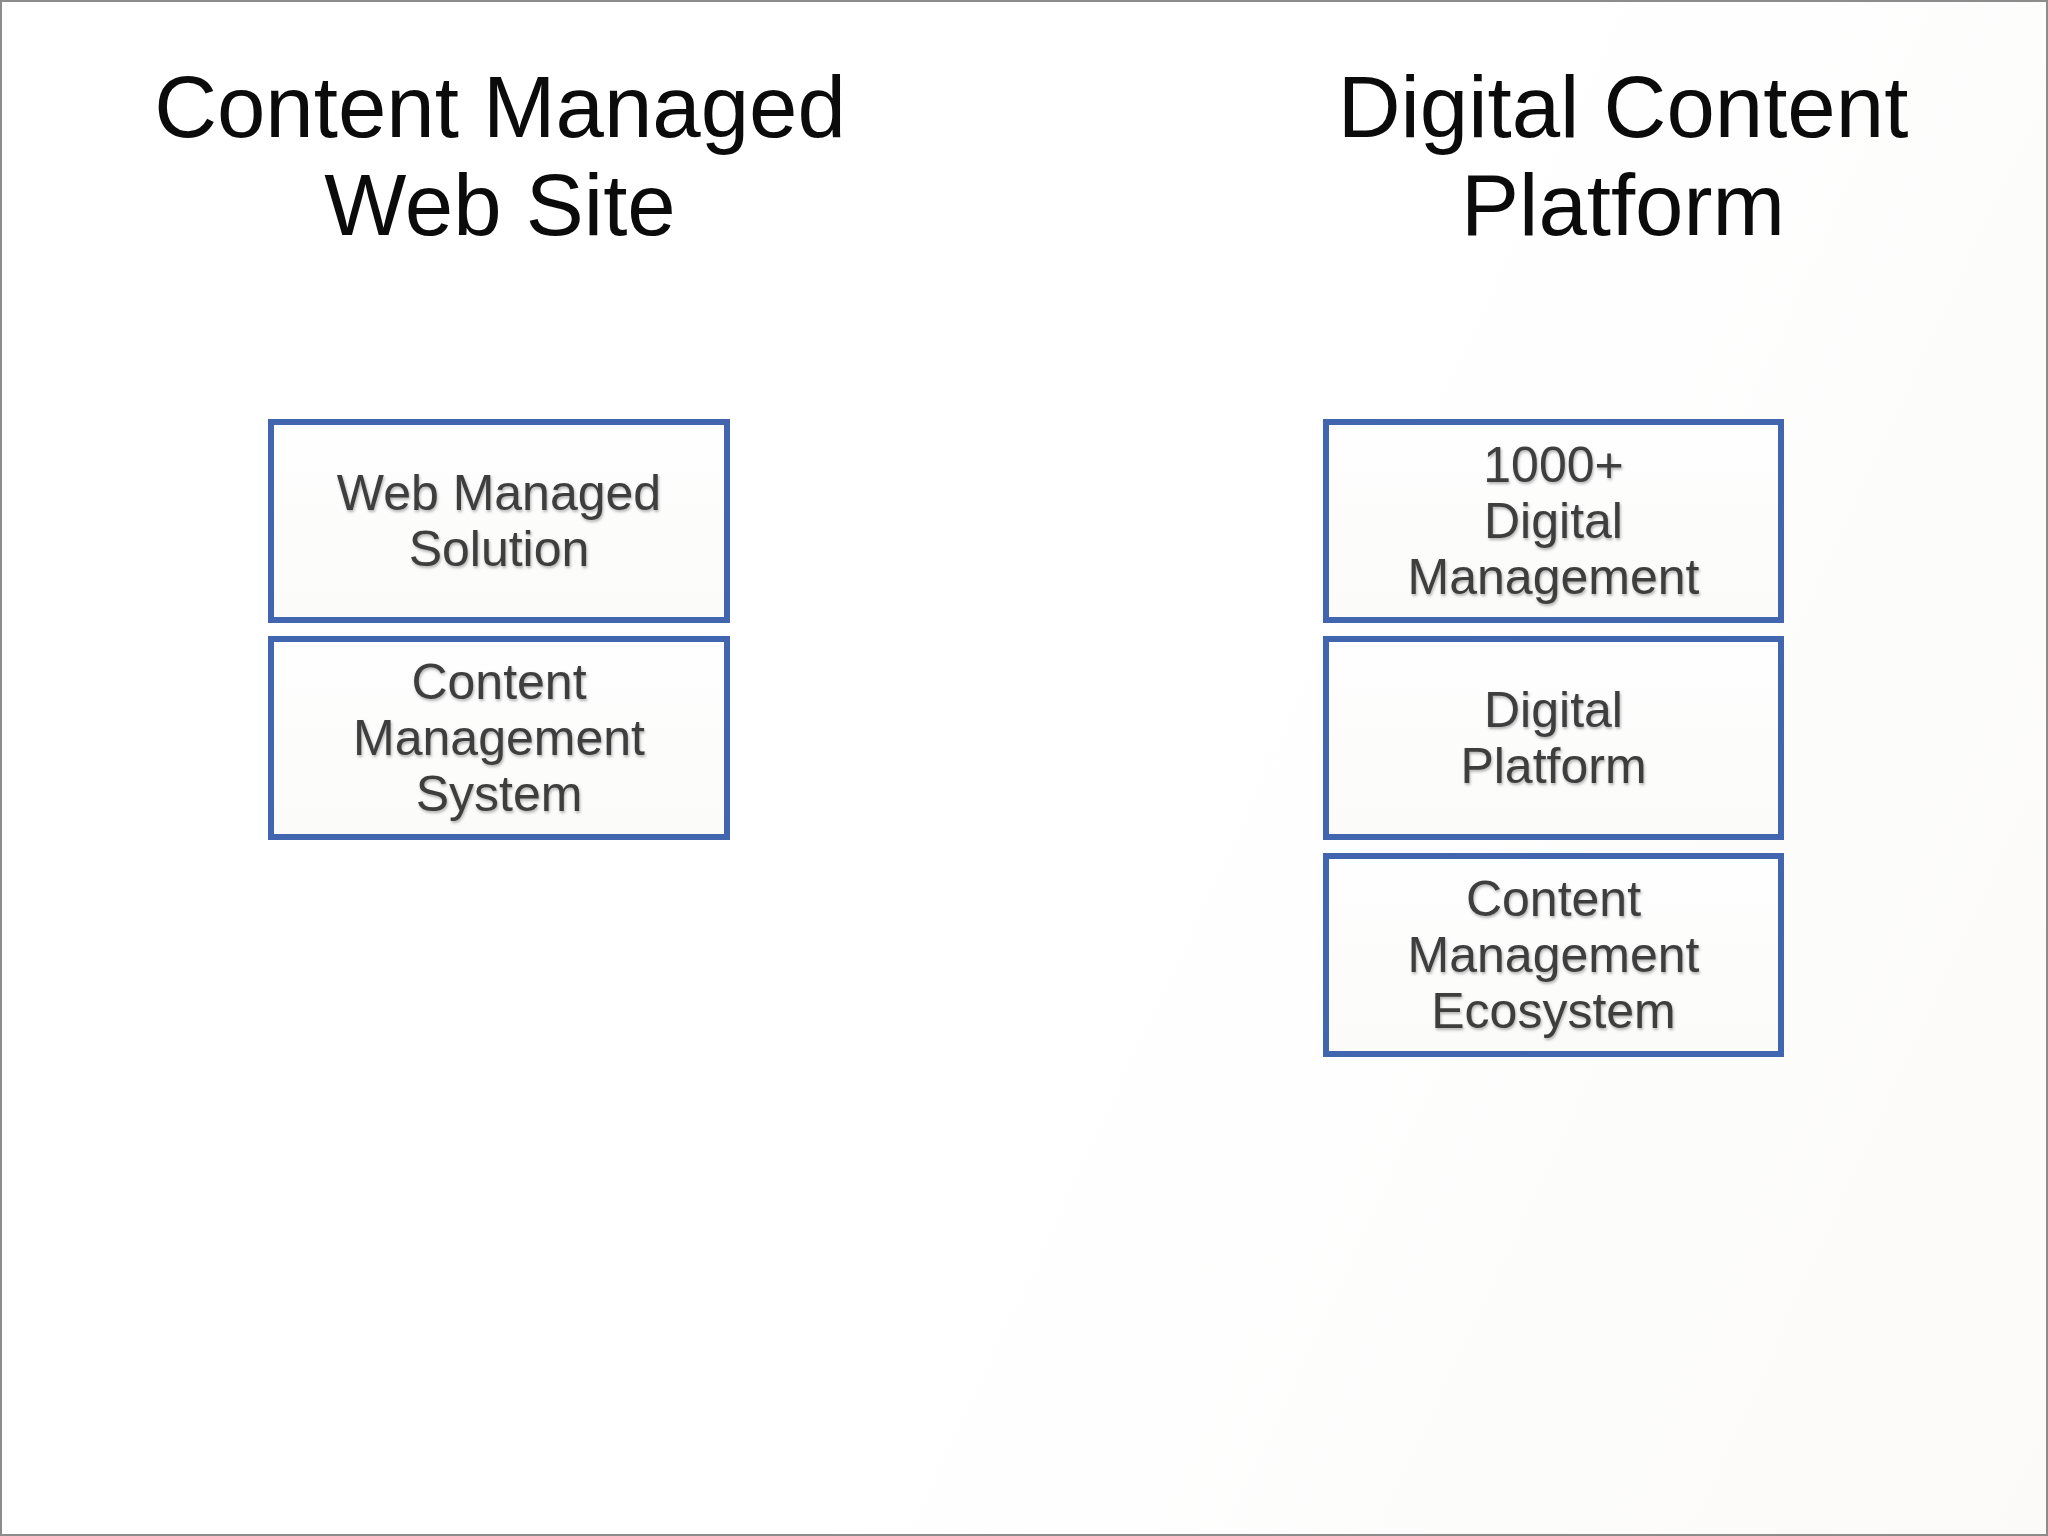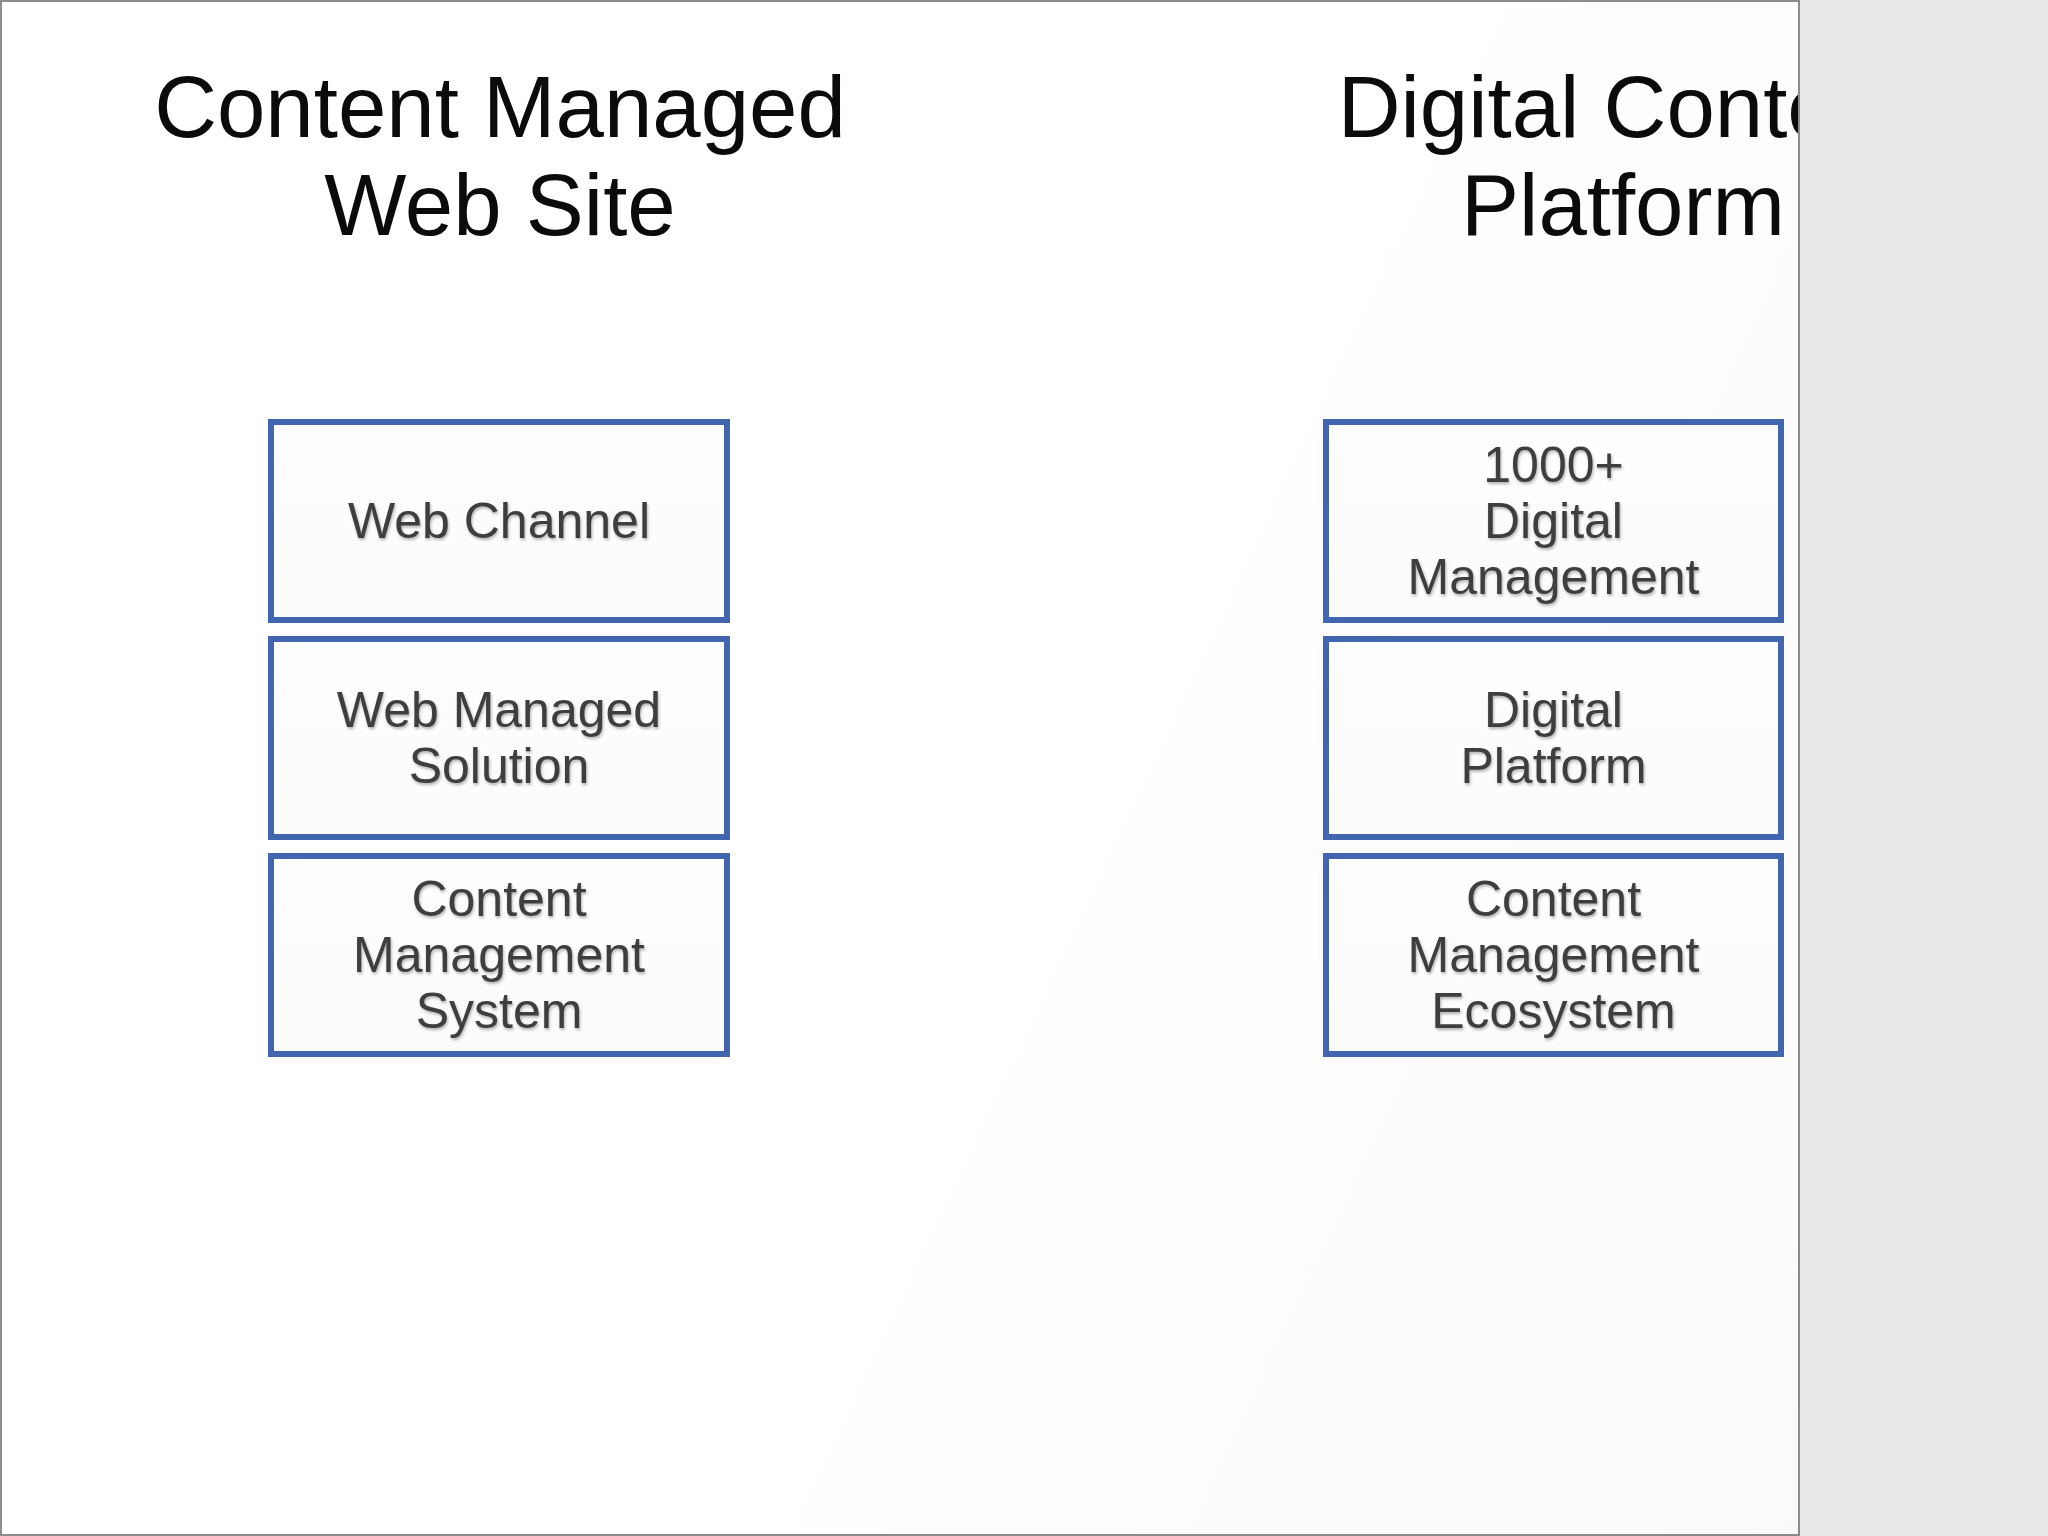--- a/index.html
+++ b/index.html
@@ -3,21 +3,21 @@
 <meta charset="utf-8">
 <style>
   html, body {
     margin: 0;
     padding: 0;
     background: #e8e8e8;
     font-family: "Liberation Sans", sans-serif;
   }
   .page {
     position: relative;
-    width: 1800px;
+    width: 2048px;
     height: 1536px;
     box-sizing: border-box;
     background: linear-gradient(115deg, #ffffff 55%, #fbfaf9 100%);
     border: 2px solid #8c8c8c;
     overflow: hidden;
   }
   .col-title {
     position: absolute;
     top: 56px;
     width: 760px;
@@ -61,21 +61,20 @@
 
 <div class="page">
 
   <div class="col-title left">Content Managed
 Web Site</div>
 
   <div class="col-title right">Digital Content
 Platform</div>
 
   <div class="box-stack left">
-    <div class="box">Web Channel</div>
     <div class="box">Web Managed
 Solution</div>
     <div class="box">Content
 Management
 System</div>
   </div>
 
   <div class="box-stack right">
     <div class="box">1000+
 Digital

